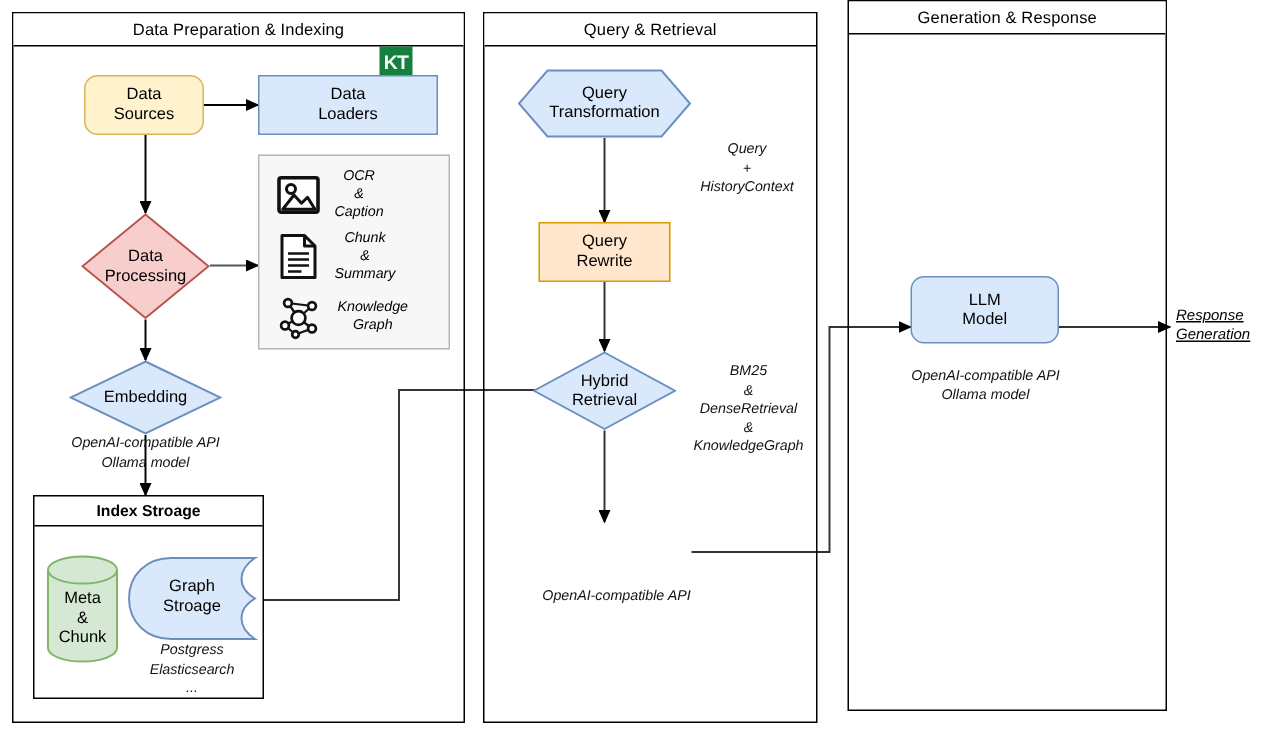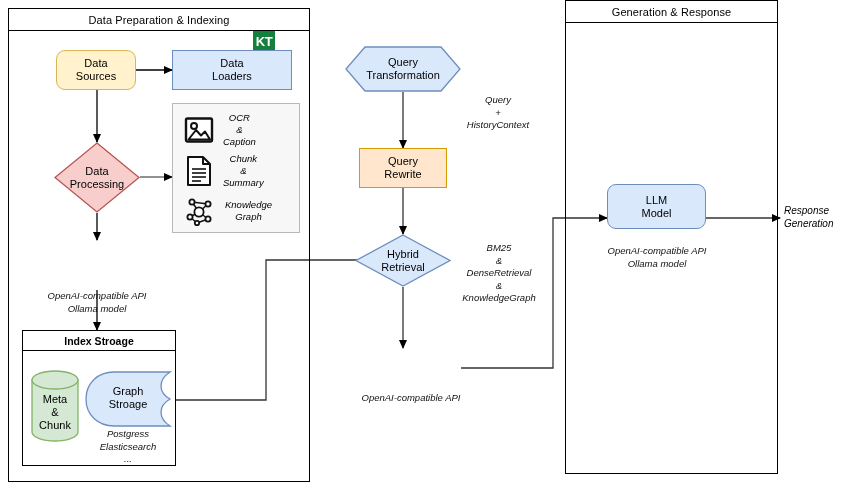--- a/index.html
+++ b/index.html
@@ -42,21 +42,21 @@
 
   .cyl{position:absolute;}
   .cyl-lbl{position:absolute;left:0;width:100%;text-align:center;font-size:11px;line-height:13px;
       white-space:pre-line;z-index:2;}
 
   .tape{position:absolute;}
   .tape-lbl{position:absolute;left:0;width:100%;text-align:center;font-size:11px;line-height:13px;
       white-space:pre-line;z-index:2;}
 
   .outlbl{position:absolute;font-style:italic;font-size:10px;line-height:13px;text-align:left;
-      white-space:pre-line;}
+      white-space:pre-line;text-decoration:underline;}
 </style>
 </head>
 <body>
 
 <div class="stage">
 
   <svg class="wires" viewBox="0 0 856 496">
     <defs>
       <marker id="ah" markerWidth="9" markerHeight="8" refX="8" refY="4" orient="auto" markerUnits="userSpaceOnUse">
         <path d="M0,0 L9,4 L0,8 z" fill="#000"></path>
@@ -159,20 +159,26 @@
         <circle cx="24" cy="9" r="2.6"></circle>
           <circle cx="6" cy="22" r="2.6"></circle>
         <circle cx="24" cy="24" r="2.6"></circle>
           <circle cx="13" cy="28" r="2.2"></circle>
       </g>
     </svg>
     <div class="icon-lbl">Knowledge
 Graph</div>
   </div>
 
+  <div class="dmd-wrap" style="left:46px;top:240px;width:102px;height:50px;">
+    <svg class="dmd-shape" viewBox="0 0 102 50" preserveAspectRatio="none">
+      <polygon points="51,1 101,25 51,49 1,25" fill="#dae8fc" stroke="#6c8ebf" stroke-width="1.3"></polygon>
+    </svg>
+    <div class="dmd-label">Embedding</div>
+  </div>
 
   <div class="note" style="left:22px;top:290px;width:150px;">OpenAI-compatible API
 Ollama model</div>
 
   <div class="store" style="left:22px;top:330px;width:154px;height:136px;">
     <div class="store-title">Index Stroage</div>
   </div>
 
   <div class="cyl" style="left:30px;top:370px;width:50px;height:72px;">
     <svg width="50" height="72" viewBox="0 0 50 72" style="position:absolute;left:0;top:0;">
@@ -189,20 +195,23 @@
       <path d="M2,29 C2,13 14,2 30,2 L86,2 C74,10 74,22 86,29 C74,36 74,48 86,56 L30,56 C14,56 2,45 2,29 Z" fill="#dae8fc" stroke="#6c8ebf" stroke-width="1.3"></path>
     </svg>
     <div class="tape-lbl" style="top:15px;">Graph
 Stroage</div>
   </div>
 
   <div class="note" style="left:84px;top:428px;width:88px;">Postgress
 Elasticsearch
 ...</div>
 
+  <div class="panel" style="left:322px;top:8px;width:223px;height:474px;">
+    <div class="panel-title">Query &amp; Retrieval</div>
+  </div>
 
   <div class="hexwrap" style="left:345px;top:46px;width:116px;height:46px;">
     <svg width="116" height="46" viewBox="0 0 116 46" preserveAspectRatio="none" style="position:absolute;left:0;top:0;">
       <polygon points="20,1 96,1 115,23 96,45 20,45 1,23" fill="#dae8fc" stroke="#6c8ebf" stroke-width="1.3"></polygon>
     </svg>
     <div class="hexlabel">Query
 Transformation</div>
   </div>
 
   <div class="note" style="left:452px;top:94px;width:92px;">Query

